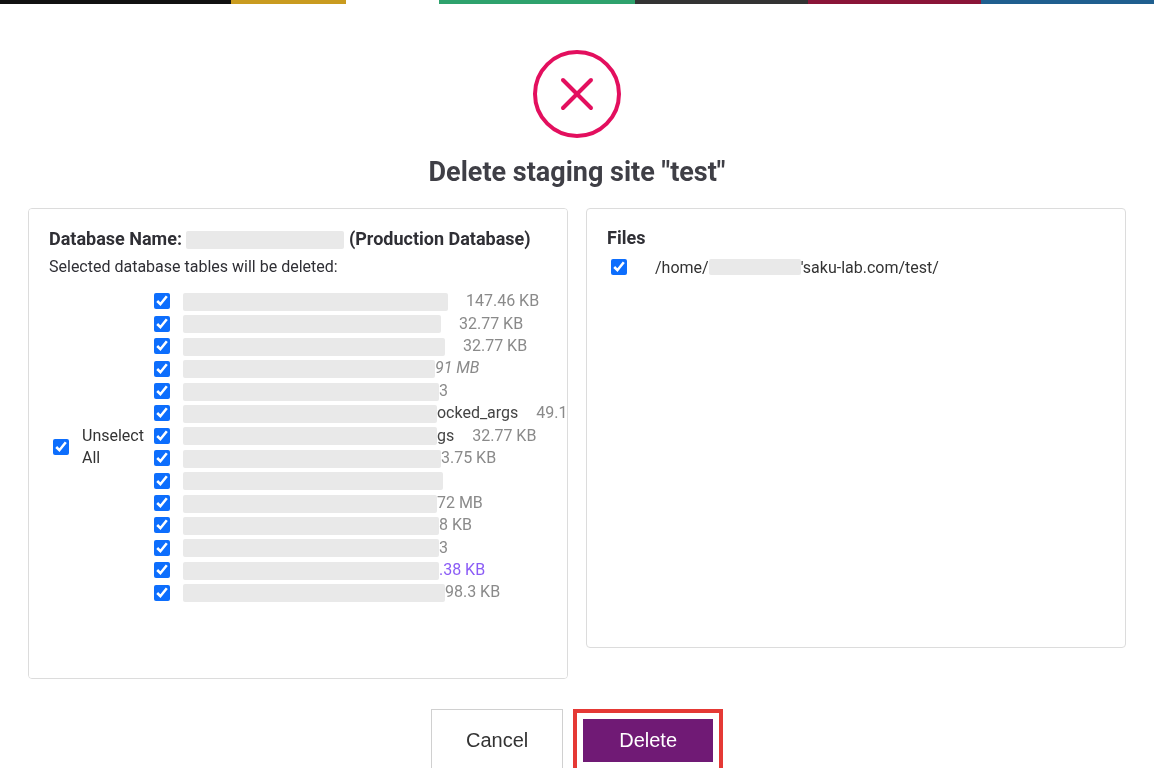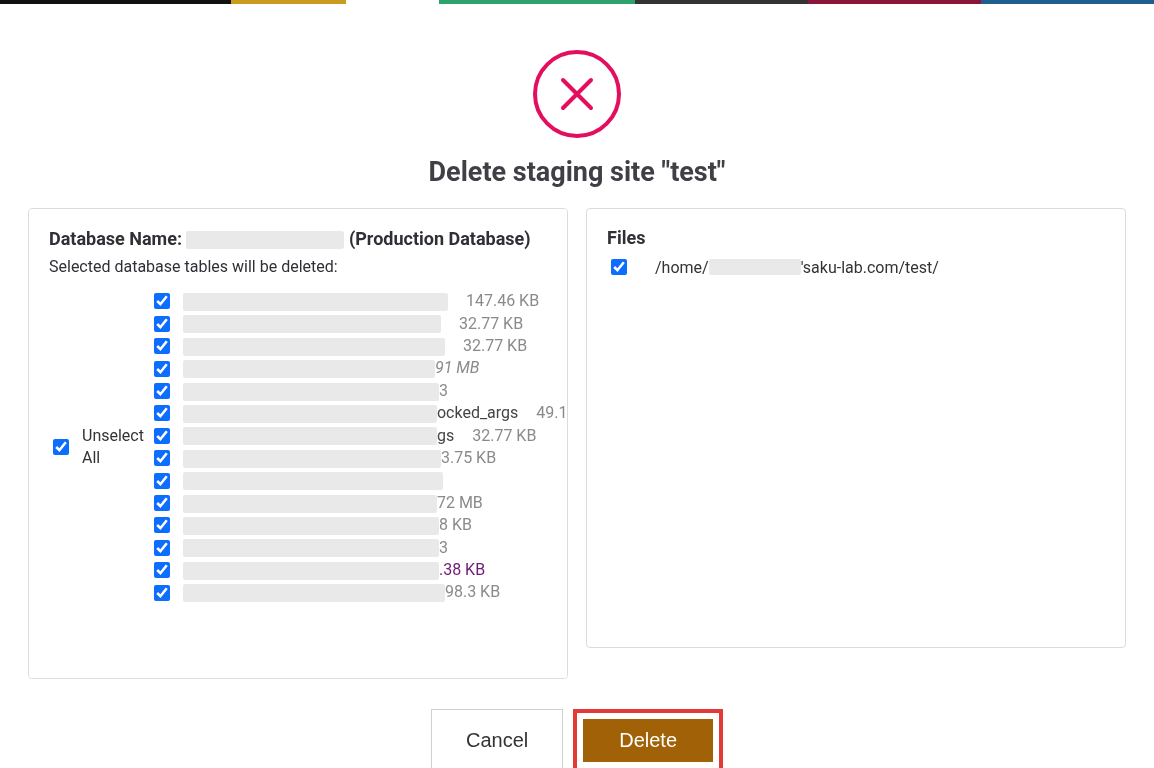--- a/index.html
+++ b/index.html
@@ -183,21 +183,21 @@
       background: #fff;
       border: 1px solid #d0d0d0;
       color: #333;
     }
     .btn-delete-wrap {
       border: 4px solid #e53935;
       padding: 6px;
       display: inline-flex;
     }
     .btn-delete {
-      background: #a16207;
+      background: #701a75;
       color: #fff;
       border: none;
       padding: 10px 36px;
     }
     .unselect-label {
       color: #333;
     }
   </style>
 </head>
 <body>
@@ -281,21 +281,21 @@
             <div class="table-row">
               <input type="checkbox" checked="" style="">
               <span class="row-name"><span class="mask" style="width: 256px;"></span><span style="color: rgb(138, 138, 138);">8 KB</span></span>
             </div>
             <div class="table-row">
               <input type="checkbox" checked="" style="">
               <span class="row-name"><span class="mask" style="width: 256px;"></span><span style="color: rgb(138, 138, 138);">3</span></span>
             </div>
             <div class="table-row">
               <input type="checkbox" checked="" style="">
-              <span class="row-name"><span class="mask" style="width: 256px;"></span><span style="color: #701a75;">.38 KB</span></span>
+              <span class="row-name"><span class="mask" style="width: 256px;"></span><span style="color: #8b5cf6;">.38 KB</span></span>
             </div>
             <div class="table-row">
               <input type="checkbox" checked="" style="">
               <span class="row-name"><span class="mask" style="width: 262px;"></span><span style="color: rgb(138, 138, 138);">98.3 KB</span></span>
             </div>
           </div>
       </div>
     </div>
 
     <div class="panel right">

